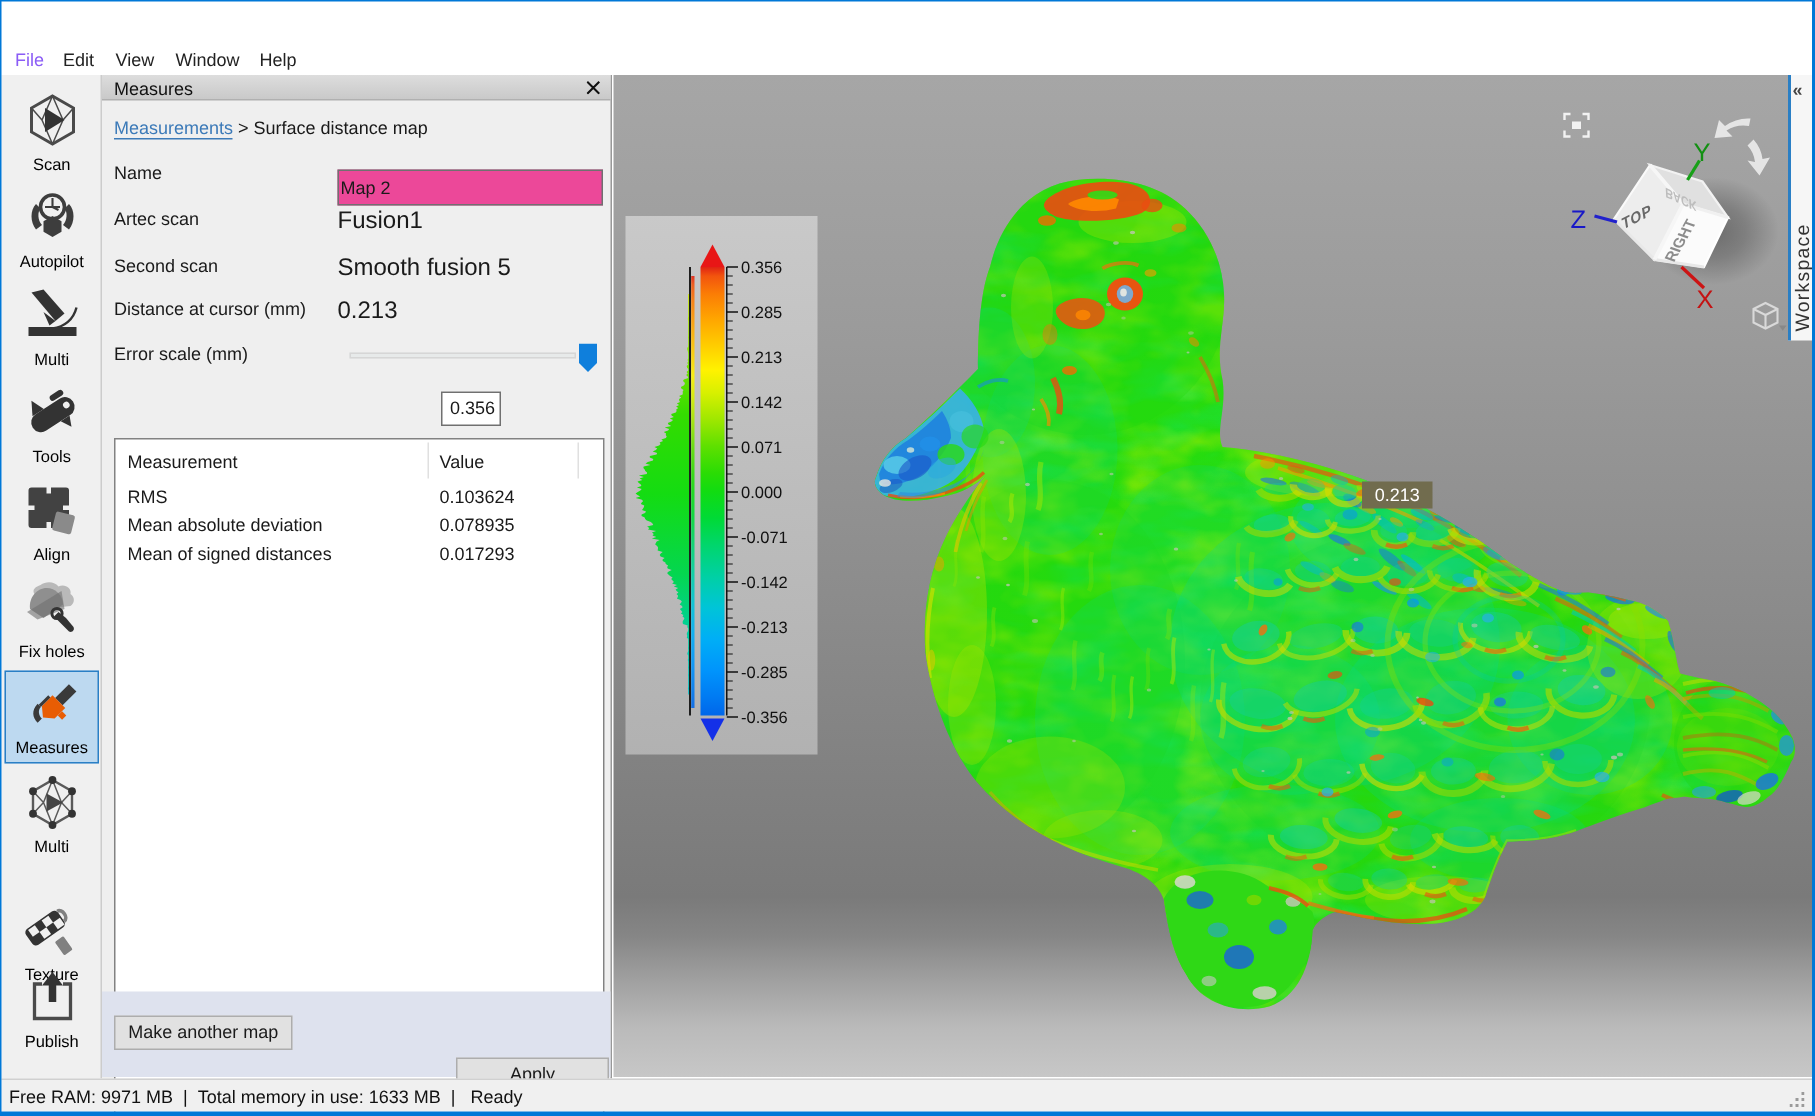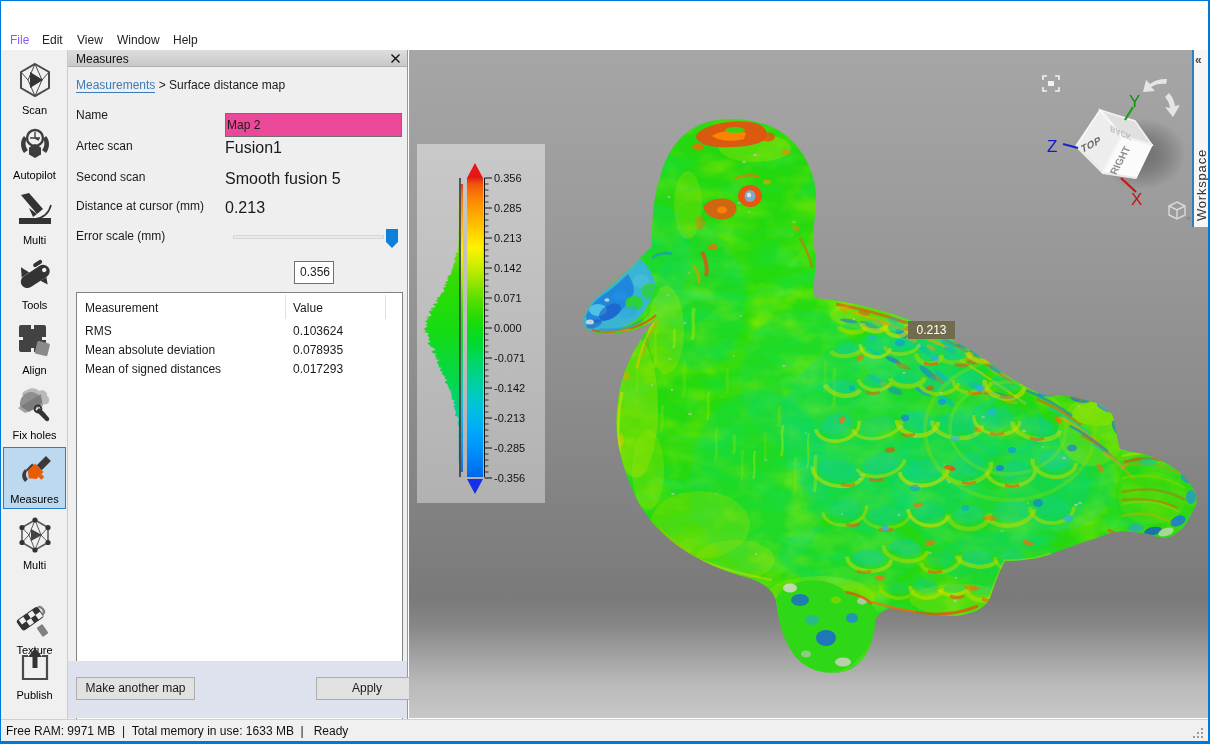--- a/index.html
+++ b/index.html
@@ -44,21 +44,21 @@
   border:1px solid #707070; font-size:12px; padding-left:1px; line-height:22px; }
 #slider-track { position:absolute; left:165px; top:185px; width:151px; height:4px; background:#e7eaea; border:1px solid #d6d6d6; }
 #slider-thumb { position:absolute; left:318px; top:179px; }
 #scale-box { position:absolute; left:226px; top:211px; width:40px; height:23px; background:#fff; border:1px solid #707070;
   font-size:12px; padding-left:5px; line-height:21px; }
 #mtable { position:absolute; left:8px; top:242px; width:327px; height:473px; background:#fff; border:1px solid #828282; }
 #btnbar { position:absolute; left:0; top:611px; width:339px; height:57px; background:#dee2ee; }
 .pbtn { position:absolute; top:16px; height:23px; background:#e1e1e1; border:1px solid #adadad;
   font-size:12px; text-align:center; line-height:21px; }
 #btn-make { left:8px; width:119px; }
-#btn-apply { left:248px; width:102px; }
+#btn-apply { left:236px; width:102px;margin-top:28px; }
 
 
 #viewport { left:409px; top:50px; width:799px; height:668px;
   background:linear-gradient(180deg, #a6a6a6 0%, #9b9b9b 25%, #8d8d8d 50%, #818181 70%, #7a7a7a 82%, #868686 86%, #9e9e9e 90%, #bababa 95%, #c7c7c7 100%); }
 
 
 #statusbar { left:1px; top:719px; width:1207px; height:22px; background:#f0f0f0; border-top:1px solid #d0d0d0; }
 #statusbar span { position:absolute; left:5px; top:4px; font-size:12px; color:#111; }
 
 

